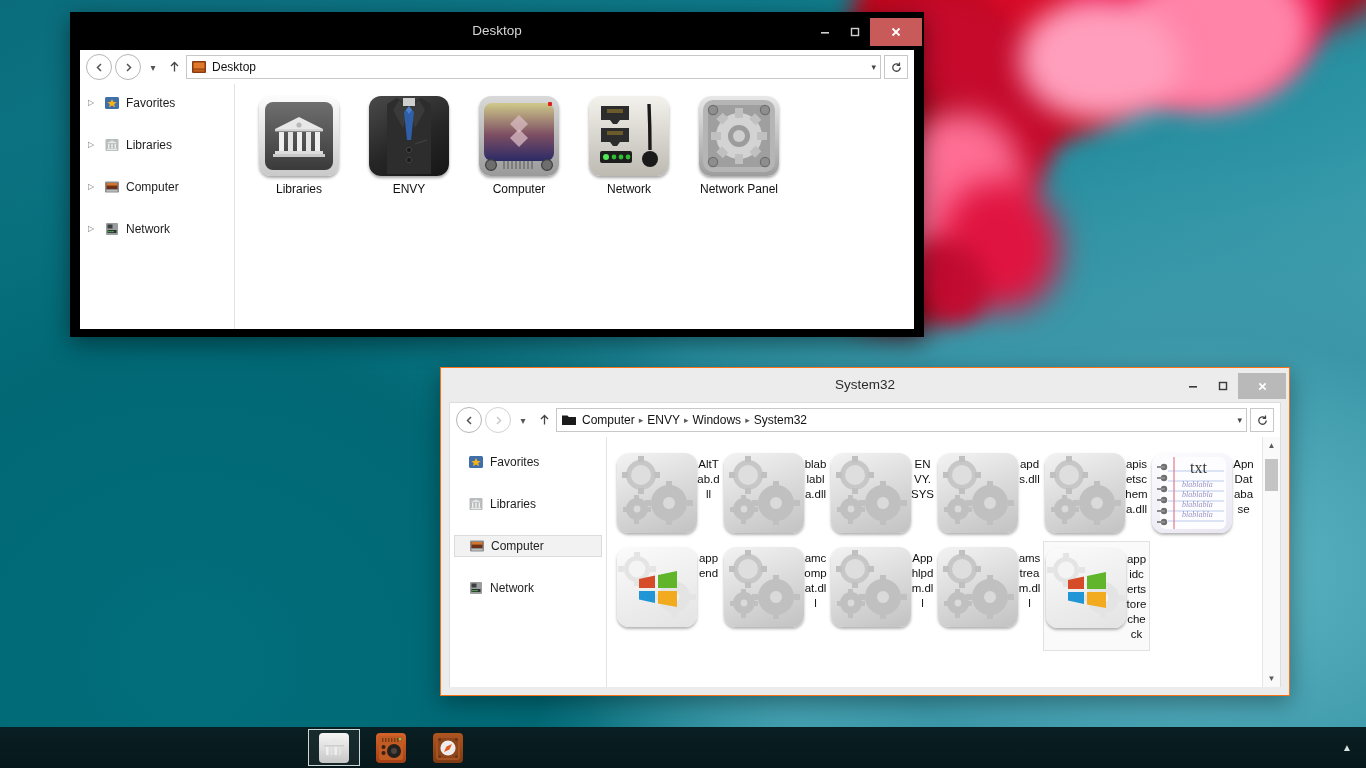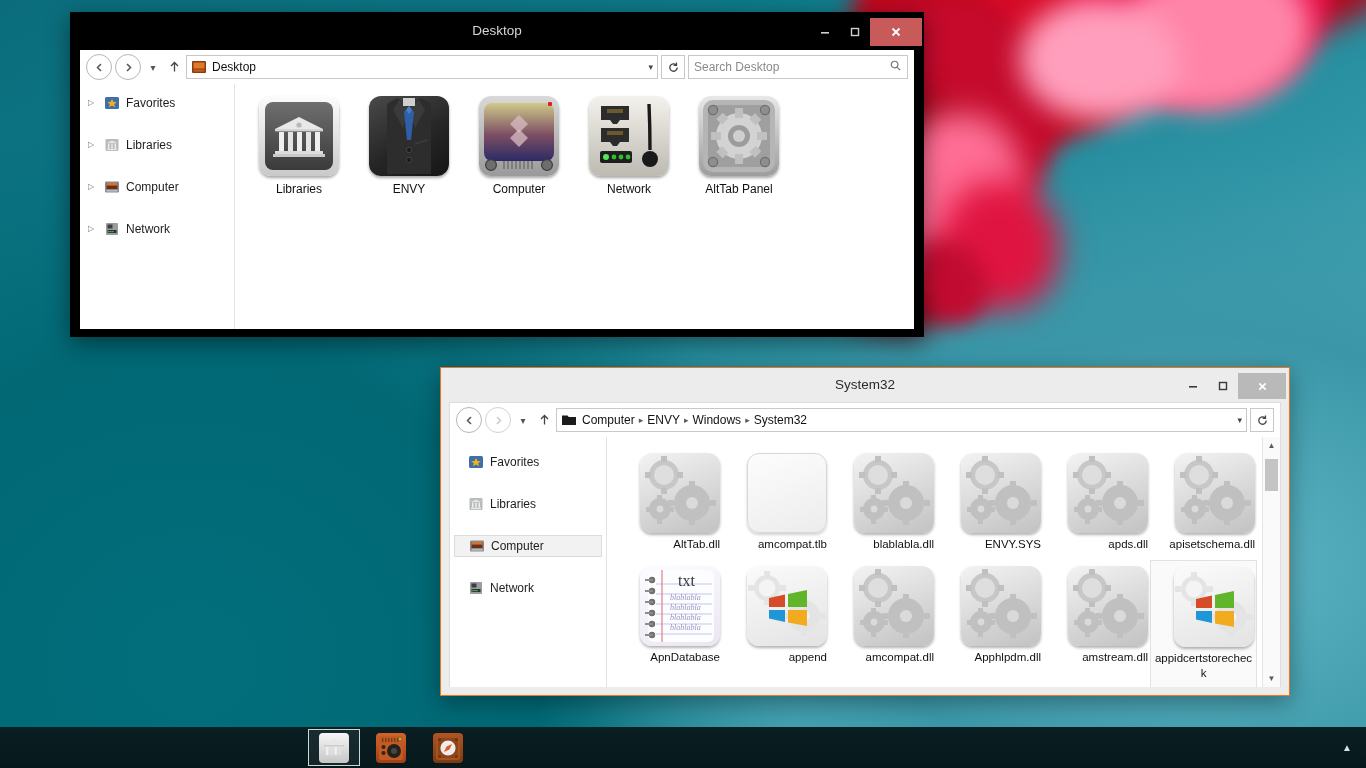--- a/index.html
+++ b/index.html
@@ -109,21 +109,21 @@
       background:linear-gradient(180deg,#cfc98a,#7d4e63 55%,#2b2b66);display:flex;align-items:center;justify-content:center;}
   
   .ic-network{background:linear-gradient(180deg,#f4f2ec,#bdbab2);}
   
   .ic-cpanel{background:linear-gradient(180deg,#e8e8e8,#9d9d9d);}
   
   .ic-recycle{background:linear-gradient(180deg,#3a3a3a,#171717);}
 
   
   .filegrid{display:flex;flex-wrap:wrap;padding:10px 0 0 8px;}
-  .filecell{width:107px;display:flex;flex-direction:column;align-items:flex-end;padding:6px 2px 8px 2px;box-sizing:border-box;}
+  .filecell{width:107px;display:flex;flex-direction:row;align-items:flex-start;padding:6px 2px 8px 2px;box-sizing:border-box;}
   .filecell.selected{background:#fafafa;border:1px solid #e2e2e2;}
   .filecell .flbl{font-size:11.5px;color:#111;text-align:center;line-height:15px;margin-top:4px;word-break:break-word;}
   .fileicon{width:80px;height:80px;border-radius:12px;position:relative;overflow:hidden;flex:none;}
   .ic-dll{background:linear-gradient(160deg,#f3f3f3,#c2c2c2);box-shadow:0 2px 3px rgba(0,0,0,.3);}
   .ic-blank{background:linear-gradient(160deg,#fdfdfd,#ececec);border:1px solid #d7d7d7;box-sizing:border-box;box-shadow:0 2px 3px rgba(0,0,0,.18);}
   .ic-txt{background:linear-gradient(160deg,#fdfcff,#e9e6f2);box-shadow:0 2px 3px rgba(0,0,0,.3);}
   .ic-exe{background:linear-gradient(160deg,#fbfbfb,#e3e3e3);box-shadow:0 2px 3px rgba(0,0,0,.3);}
 
   
   .vscroll{position:absolute;right:0;top:0;bottom:0;width:17px;background:#fafafa;border-left:1px solid #e6e6e6;}
@@ -214,29 +214,20 @@
           </svg>
         </span>
         <span class="crumb">Desktop</span>
         <span class="addr-caret">▾</span>
       </div>
       <div class="refreshbtn">
         <svg width="13" height="13" viewBox="0 0 14 14">
           <path d="M11 7a4 4 0 1 1-1.2-2.85" fill="none" stroke="#444" stroke-width="1.4"></path>
           <path d="M10.2 1.6 L10.2 4.6 L7.2 4.6" fill="none" stroke="#444" stroke-width="1.4"></path>
         </svg>
-      </div>
-      <div class="searchbox">
-        <span>Search Desktop</span>
-        <span class="sq">
-          <svg width="13" height="13" viewBox="0 0 14 14">
-              <circle cx="6" cy="6" r="3.6" fill="none" stroke="#777" stroke-width="1.3"></circle>
-              <path d="M8.7 8.7 L12 12" stroke="#777" stroke-width="1.3"></path>
-            </svg>
-        </span>
       </div>
     </div>
 
     <div class="content">
       <div class="navpane">
 
         <div class="navitem spaced">
           <span class="tri">▷</span>
           <span class="nav-ico">
             <svg width="16" height="16" viewBox="0 0 16 16">
@@ -396,21 +387,21 @@
                   <rect x="19" y="52" width="9" height="8" transform="rotate(45 23 56)"></rect>
                 </g>
                 <circle cx="40" cy="40" r="11" fill="#9c9c9c"></circle>
                 <circle cx="40" cy="40" r="6" fill="#cfcfcf"></circle>
                 <circle cx="14" cy="14" r="4.6" fill="#8e8e8e" stroke="#6e6e6e" stroke-width="1.2"></circle>
                 <circle cx="66" cy="14" r="4.6" fill="#8e8e8e" stroke="#6e6e6e" stroke-width="1.2"></circle>
                 <circle cx="14" cy="66" r="4.6" fill="#8e8e8e" stroke="#6e6e6e" stroke-width="1.2"></circle>
                 <circle cx="66" cy="66" r="4.6" fill="#8e8e8e" stroke="#6e6e6e" stroke-width="1.2"></circle>
               </svg>
             </div>
-            <div class="lbl">AltTab Panel</div>
+            <div class="lbl">Network Panel</div>
           </div>
 
 
         </div>
       </div>
     </div>
   </div>
 </div>
 
 <div class="window" id="win-system32">
@@ -559,24 +550,20 @@
                   <rect x="21" y="3" width="6" height="6"></rect>
                     <rect x="37" y="19" width="6" height="6"></rect>
                   <rect x="5" y="19" width="6" height="6"></rect>
                     <rect x="21" y="35" width="6" height="6"></rect>
                 </g>
               </svg>
             </div>
             <div class="flbl">AltTab.dll</div>
           </div>
 
-          <div class="filecell">
-            <div class="fileicon ic-blank"></div>
-            <div class="flbl">amcompat.tlb</div>
-          </div>
 
           <div class="filecell">
             <div class="fileicon ic-dll">
               <svg width="80" height="80" viewBox="0 0 80 80">
                 <g fill="#c7c7c7">
                     <circle cx="24" cy="22" r="15"></circle>
                     <circle cx="24" cy="22" r="10" fill="#dedede"></circle>
                   </g>
                 <g fill="#c0c0c0">
                   <circle cx="52" cy="50" r="18"></circle>

